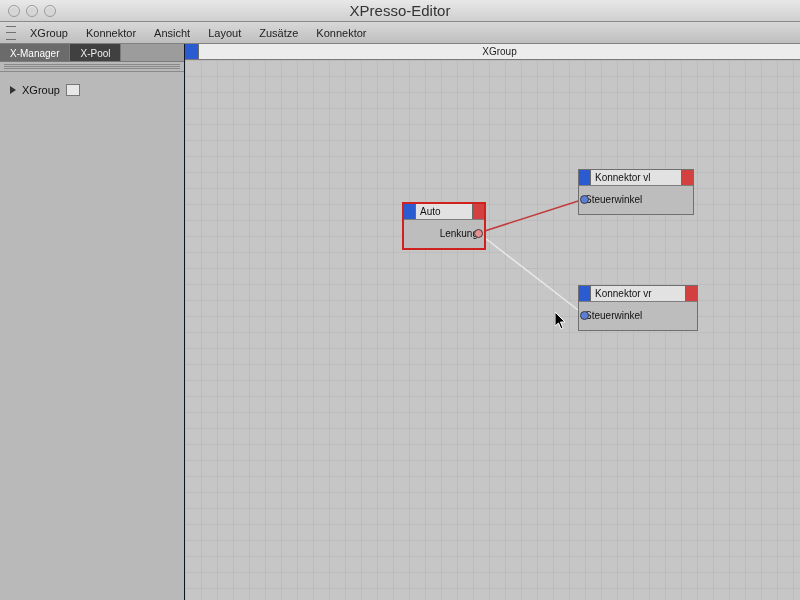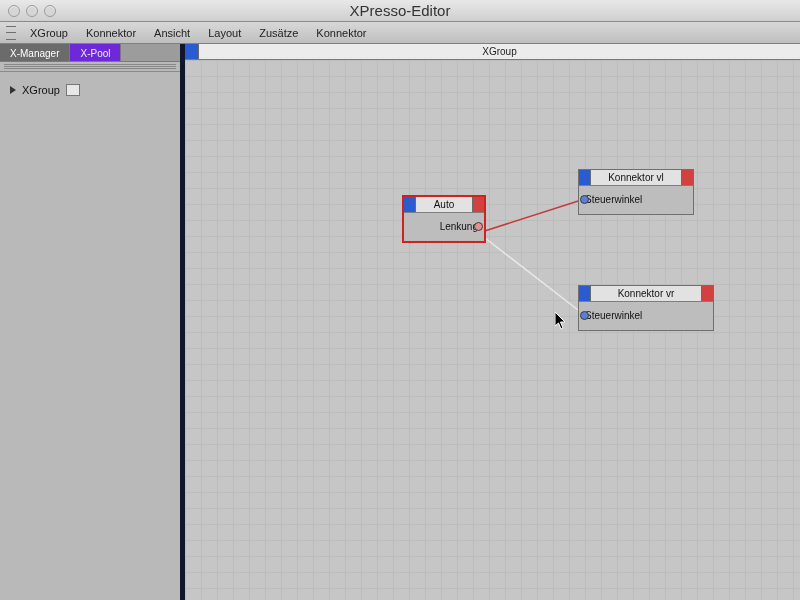--- a/index.html
+++ b/index.html
@@ -27,31 +27,31 @@
   }
   .menubar .grip { width: 10px; height: 14px; margin-right: 4px; display: flex; flex-direction: column; justify-content: space-between; }
   .menubar .grip span { height: 1px; background: #707070; }
   .menubar .menu-item { padding: 2px 8px; cursor: default; }
 
   
   .workspace { display: flex; height: calc(600px - 22px - 22px); }
 
   
   .left-panel {
-    width: 185px; background: #b9b9b9; border-right: 5px solid #0f172a;
+    width: 185px; background: #b9b9b9; border-right: 1px solid #0f172a;
     display: flex; flex-direction: column;
   }
   .tabstrip {
     height: 18px; display: flex; background: #9c9c9c; border-bottom: 1px solid #7a7a7a;
     font-size: 10px;
   }
   .tab {
     padding: 2px 10px 0 10px; line-height: 15px; color: #eee;
     border-right: 1px solid #7a7a7a;
-    background: #6d28d9;
+    background: #404040;
     cursor: default;
   }
   .tab.active { background: #6b6b6b; color: #fff; }
   .panel-grip { height: 10px; border-bottom: 1px solid #8a8a8a; display:flex; flex-direction:column; justify-content:center; gap:1px; padding: 1px 4px;}
   .panel-grip span{ height:1px; background:#888;}
   .tree { padding: 10px 8px; font-size: 11px; color: #111; }
   .tree-row { display: flex; align-items: center; gap: 6px; padding: 2px 2px; cursor: default;}
   .tree-disclose { width: 0; height: 0; border-top: 4px solid transparent; border-bottom: 4px solid transparent; border-left: 6px solid #333; }
   .tree-badge { width: 14px; height: 12px; background: #e8e8e8; border: 1px solid #777; font-size: 8px; line-height: 10px; text-align: center; }
 
@@ -84,21 +84,21 @@
     box-shadow: 0 1px 0 rgba(255,255,255,.3) inset;
   }
   .node.selected { border: 1px solid #d02020; box-shadow: 0 0 0 1px #d02020; }
   .node-title {
     height: 16px; display: flex; align-items: stretch; background: #e2e2e2;
     border-bottom: 1px solid #7e7e7e;
   }
   .node-title .chip { width: 12px; }
   .node-title .chip.blue { background: #2a5bd1; border-right: 1px solid #6a6a6a; }
   .node-title .chip.red  { background: #d24040; border-left: 1px solid #6a6a6a; }
-  .node-title .t { flex:1; text-align:center; line-height:15px; padding: 0 4px;}
+  .node-title .t { flex:1; line-height:15px; padding: 0 4px;}
   .node-body { padding: 4px 6px 6px 6px; }
   .port-row { display:flex; align-items:center; gap:6px; height:18px; position:relative;}
   .port-row.out { justify-content: flex-end; }
   .port-row.in  { justify-content: flex-start; }
   .port-dot {
     width: 9px; height: 9px; border-radius: 50%;
     border: 1px solid #3a3a3a;
     position: absolute;
   }
   .port-dot.out { right: -5px; background: #e79090; }
@@ -163,21 +163,21 @@
       <div class="label">XGroup</div>
     </div>
     <div class="canvas">
 
       <svg class="wires" viewBox="0 0 615 540" preserveAspectRatio="none">
 
       <line x1="293.5" y1="173" x2="399.5" y2="139" stroke="#c23a3a" stroke-width="1.5"></line>
           <line x1="293.5" y1="173" x2="399.5" y2="255" stroke="#e8e8e8" stroke-width="1.5"></line>
         </svg>
 
-      <div class="node selected" id="node-auto" style="left: 218px; top: 136px; width: 82px;">
+      <div class="node selected" id="node-auto" style="left: 218px; top: 143px; width: 82px;">
         <div class="node-title">
           <div class="chip blue"></div>
           <div class="t">Auto</div>
           <div class="chip red"></div>
         </div>
         <div class="node-body">
           <div class="port-row out">
             <span class="port-label">Lenkung</span>
             <span class="port-dot out" id="auto-out0"></span>
           </div>
@@ -191,21 +191,21 @@
           <div class="chip red"></div>
         </div>
         <div class="node-body">
           <div class="port-row in">
             <span class="port-dot in" id="vl-in0"></span>
             <span class="port-label">Steuerwinkel</span>
           </div>
         </div>
       </div>
 
-      <div class="node" id="node-vr" style="left: 393px; top: 225px; width: 136px;">
+      <div class="node" id="node-vr" style="left: 393px; top: 225px; width: 120px;">
         <div class="node-title">
           <div class="chip blue"></div>
           <div class="t">Konnektor vr</div>
           <div class="chip red"></div>
         </div>
         <div class="node-body">
           <div class="port-row in">
             <span class="port-dot in" id="vr-in0"></span>
             <span class="port-label">Steuerwinkel</span>
           </div>

